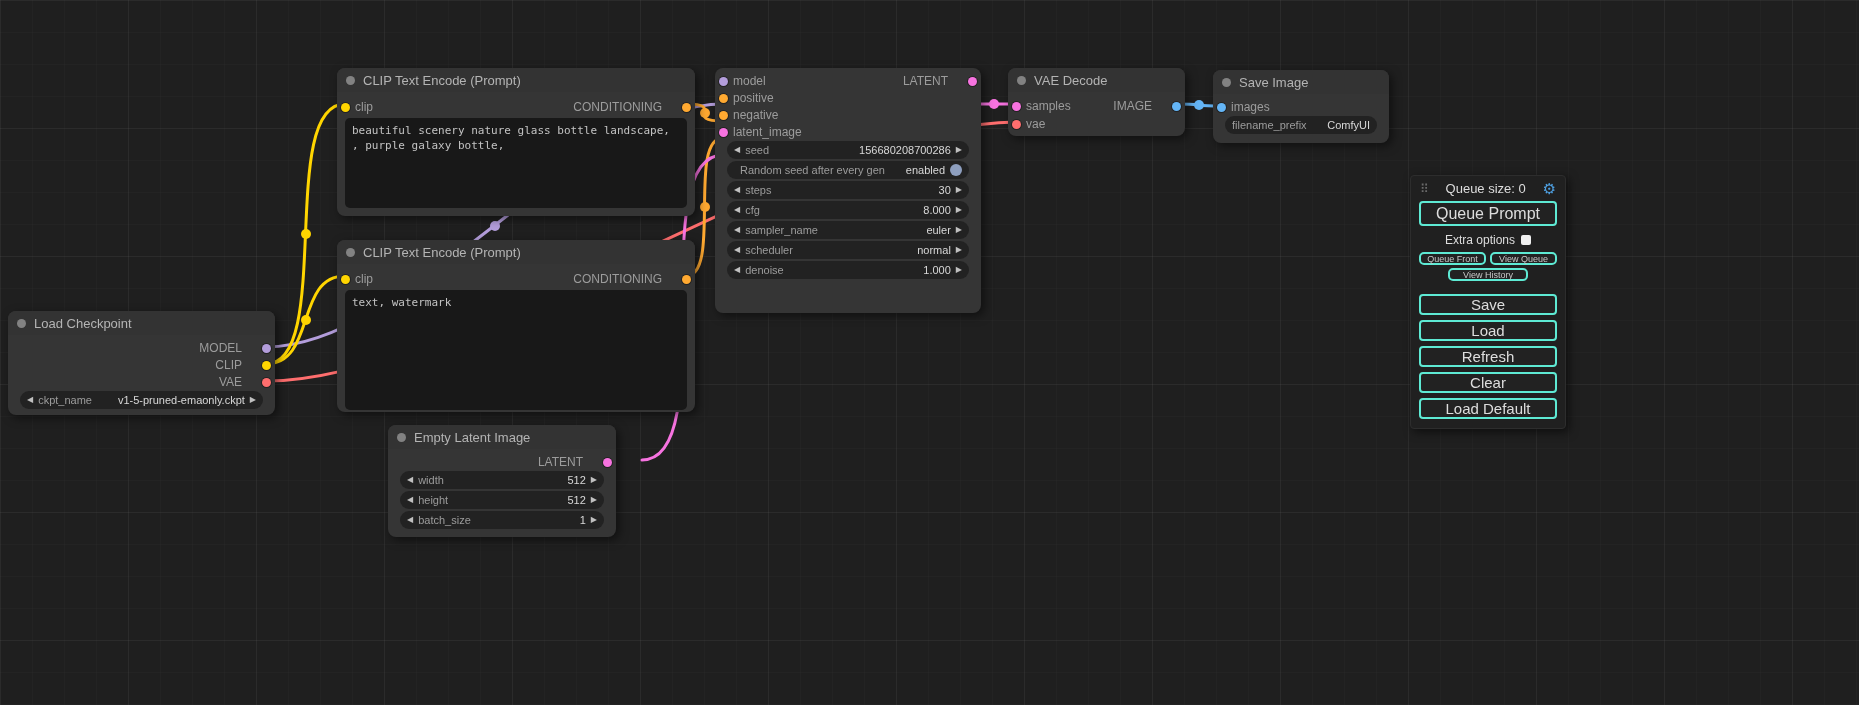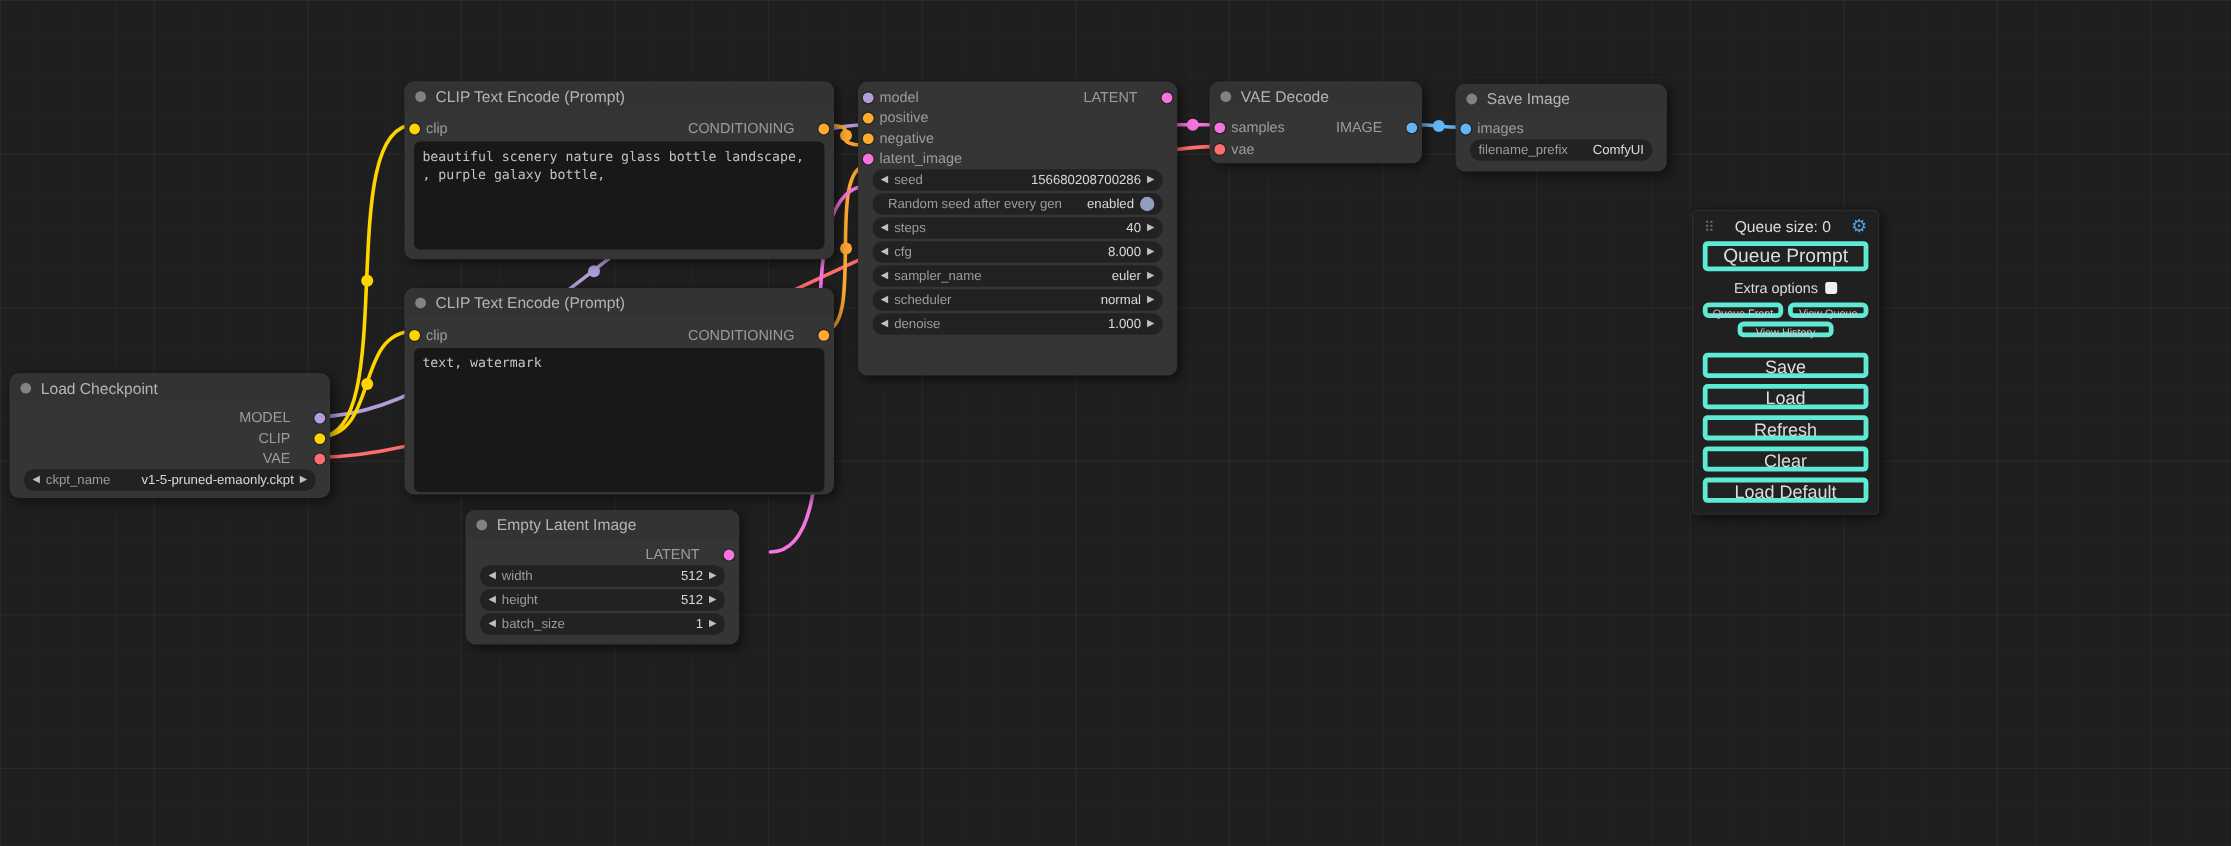--- a/index.html
+++ b/index.html
@@ -53,21 +53,21 @@
   .menu{
     position:absolute;left:1410px;top:175px;width:156px;z-index:3;
     background:#202020;border:1px solid #2d2d2d;border-radius:4px;
     box-shadow:3px 3px 10px rgba(0,0,0,0.55);
     padding:4px 8px 9px;box-sizing:border-box;color:#dddddd;
   }
   .menu-header{display:flex;align-items:center;justify-content:space-between;padding:1px 1px 3px;font-size:13px;}
   .drag-handle{color:#6a6a6a;font-size:12px;line-height:1;}
   .gear{font-size:15px;line-height:1;}
   .btn{
-    display:block;width:100%;background:#222222;border:4px solid #5eead4;border-radius:4px;
+    display:block;width:100%;background:#222222;border:2px solid #5eead4;border-radius:4px;
     color:#dddddd;font-family:"Liberation Sans",sans-serif;text-align:center;padding:0;
   }
   .btn-queue{height:25px;font-size:16px;margin-top:2px;}
   .extra-row{display:flex;align-items:center;justify-content:center;gap:6px;margin-top:7px;font-size:12px;}
   .checkbox{width:10px;height:10px;background:#efefef;border-radius:2px;}
   .small-row{display:flex;gap:4px;margin-top:5px;}
   .btn-small{height:13px;font-size:9px;color:#c8c8c8;line-height:11px;border-radius:5px;}
   .btn-history{width:80px;margin:3px auto 0;}
   .btn-action{height:21px;font-size:15px;margin-top:5px;}
   .btn-action.first{margin-top:13px;}
@@ -242,21 +242,21 @@
       <span class="arrow">▶</span>
     </div>
     <div class="widget toggle">
       <span class="wlabel">Random seed after every gen</span>
       <span class="wvalue">enabled</span>
       <span class="knob" style="background: rgb(142, 159, 191);"></span>
     </div>
     <div class="widget">
       <span class="arrow">◀</span>
       <span class="wlabel">steps</span>
-      <span class="wvalue">40</span>
+      <span class="wvalue">30</span>
       <span class="arrow">▶</span>
     </div>
     <div class="widget">
       <span class="arrow">◀</span>
       <span class="wlabel">cfg</span>
       <span class="wvalue">8.000</span>
       <span class="arrow">▶</span>
     </div>
     <div class="widget">
       <span class="arrow">◀</span>

